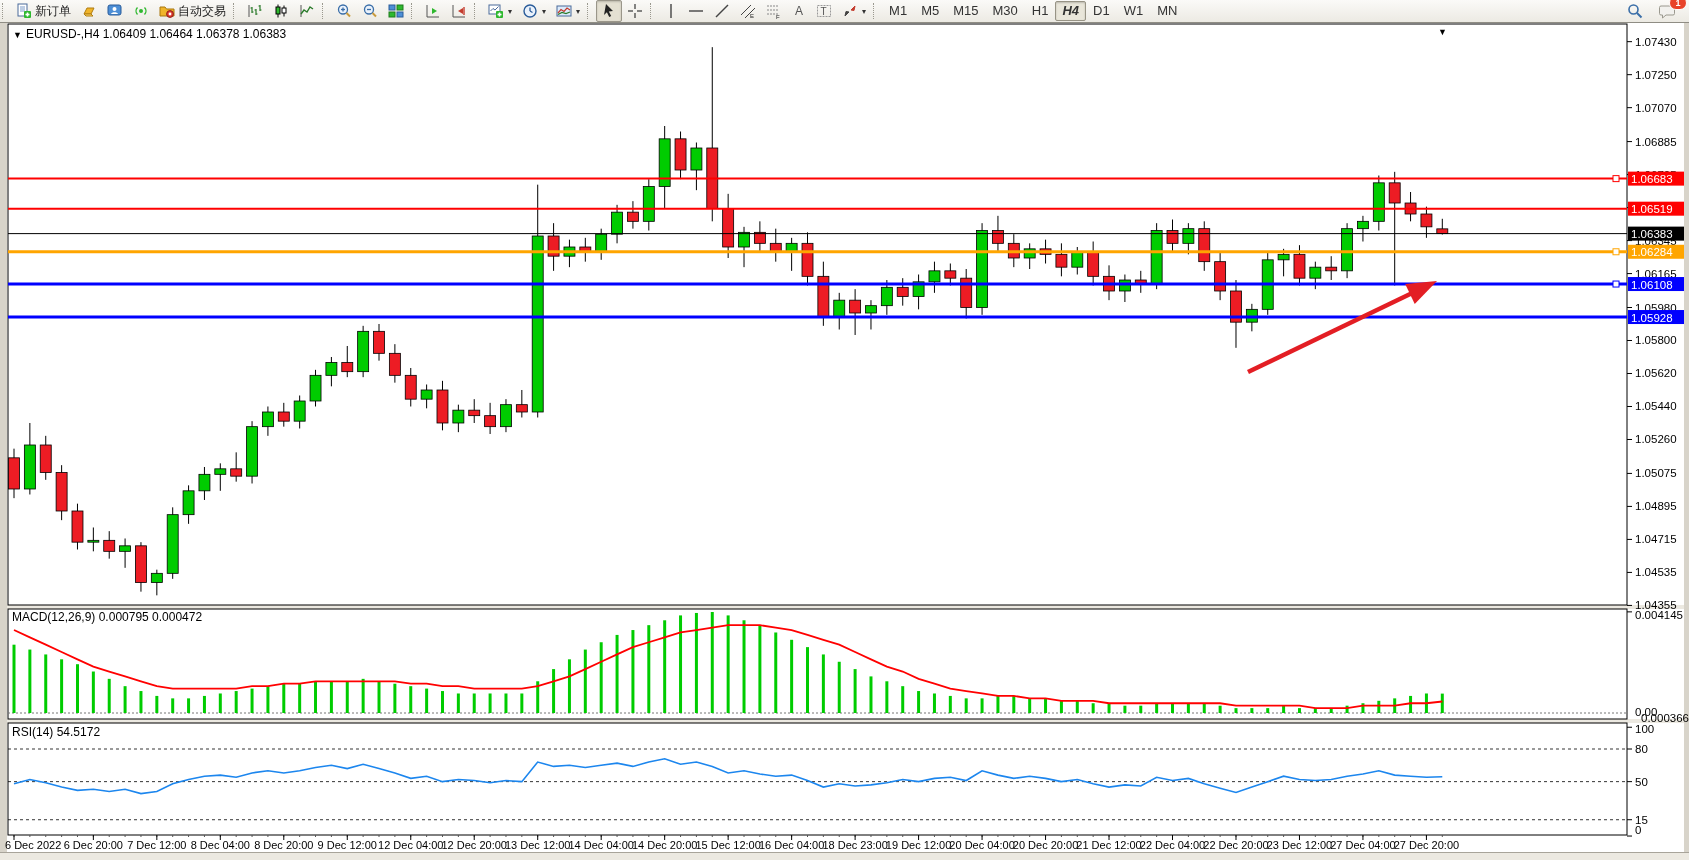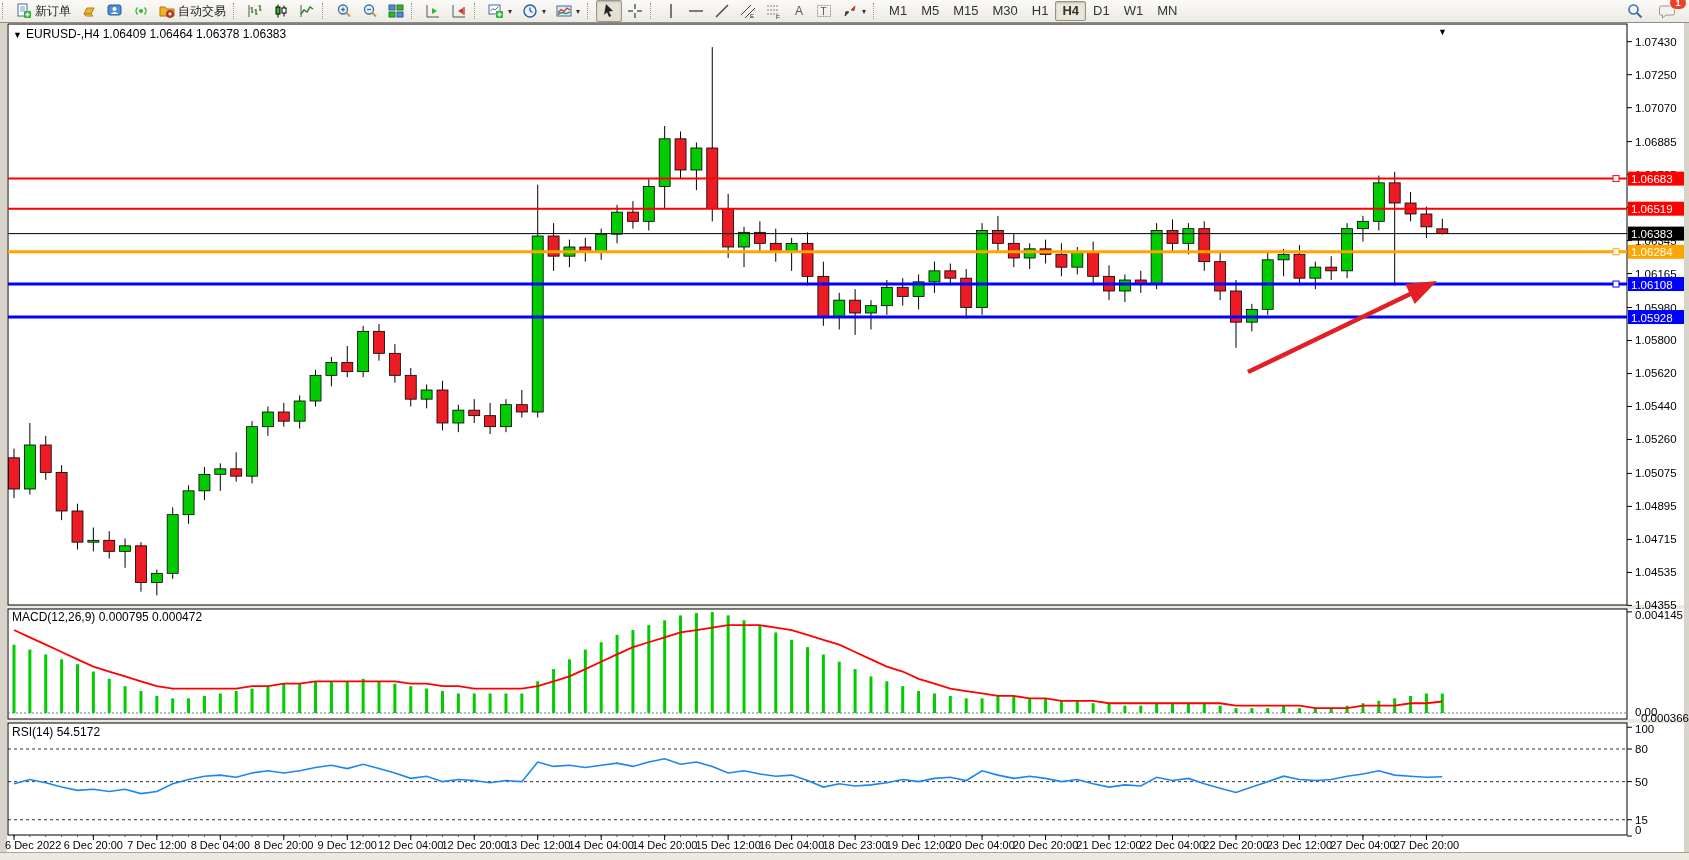--- a/index.html
+++ b/index.html
@@ -11,21 +11,21 @@
     display:flex;align-items:center;font-size:12px;color:#222;z-index:5;}
   .tgroup{display:flex;align-items:center;height:20px;}
   .grip{width:5px;height:16px;border-left:1px dotted #9a988e;margin:0 3px 0 2px;}
   .tbtn{display:flex;align-items:center;gap:3px;padding:2px 4px;border:1px solid transparent;
     border-radius:2px;height:16px;cursor:default;}
   .tbtn.active{background:#e4e0d2;border:1px solid #9a968a;box-shadow:inset 0 1px 2px rgba(0,0,0,.18);}
   .tbtn svg{display:block;}
   .caret{font-size:8px;color:#333;margin-left:1px;}
   .tf-btn{padding:2px 6px;font-size:13px;color:#333;border:1px solid transparent;height:14px;
     line-height:14px;border-radius:2px;}
-  .tf-btn.active{background:#e9e6da;border:1px solid #979385;box-shadow:inset 0 1px 2px rgba(0,0,0,.2);font-weight:bold;}
+  .tf-btn.active{background:#e9e6da;border:1px solid #979385;box-shadow:inset 0 1px 2px rgba(0,0,0,.2);font-weight:bold;font-style:italic;}
   .toolbar-right{margin-left:auto;display:flex;align-items:center;gap:6px;padding-right:8px;}
   .badge{position:absolute;top:-5px;right:-7px;background:#e8432a;color:#fff;font-size:9px;
     font-weight:bold;border-radius:8px;min-width:12px;height:12px;line-height:12px;text-align:center;
     padding:0 2px;border:1px solid #fff;}
   .chat-wrap{position:relative;}
   
   #chart{position:absolute;left:0;top:0;}
   text{font-family:"Liberation Sans","DejaVu Sans",sans-serif;}
 </style>
 </head>

